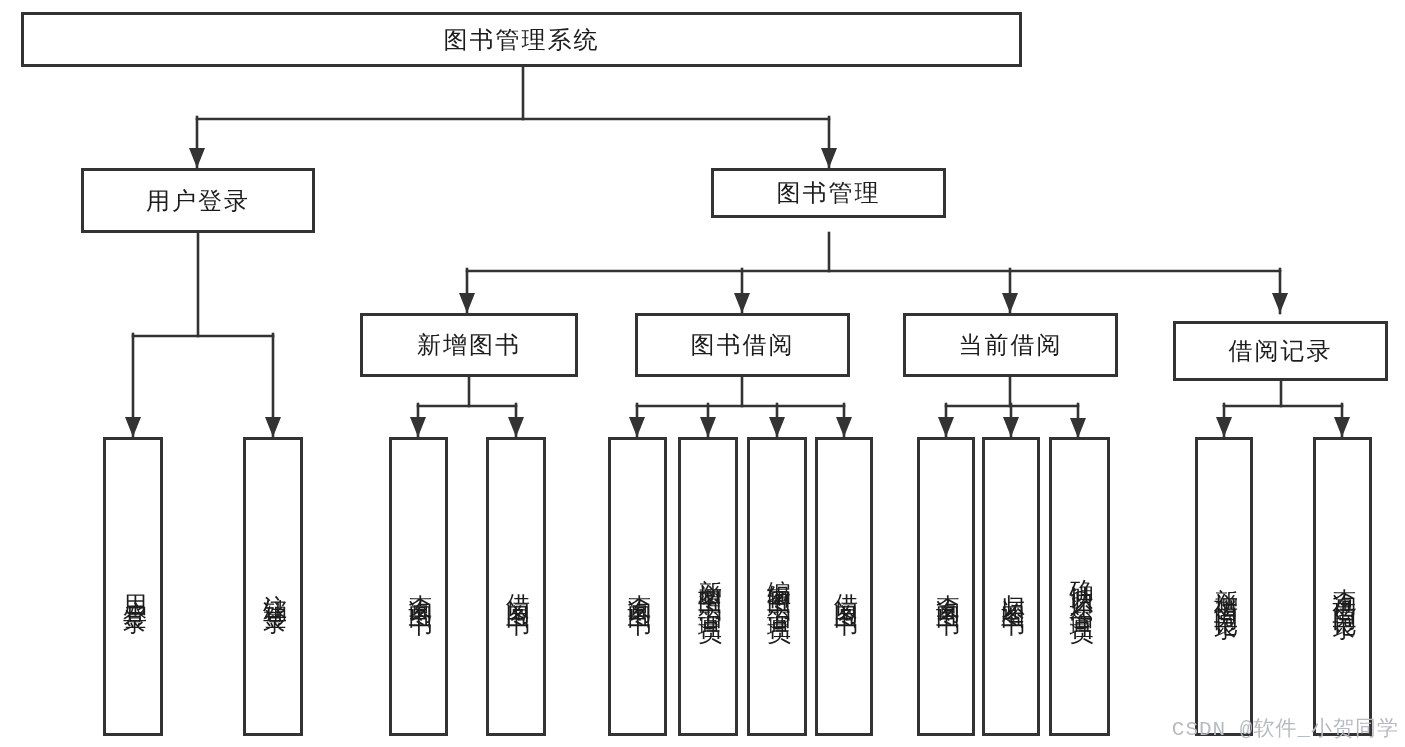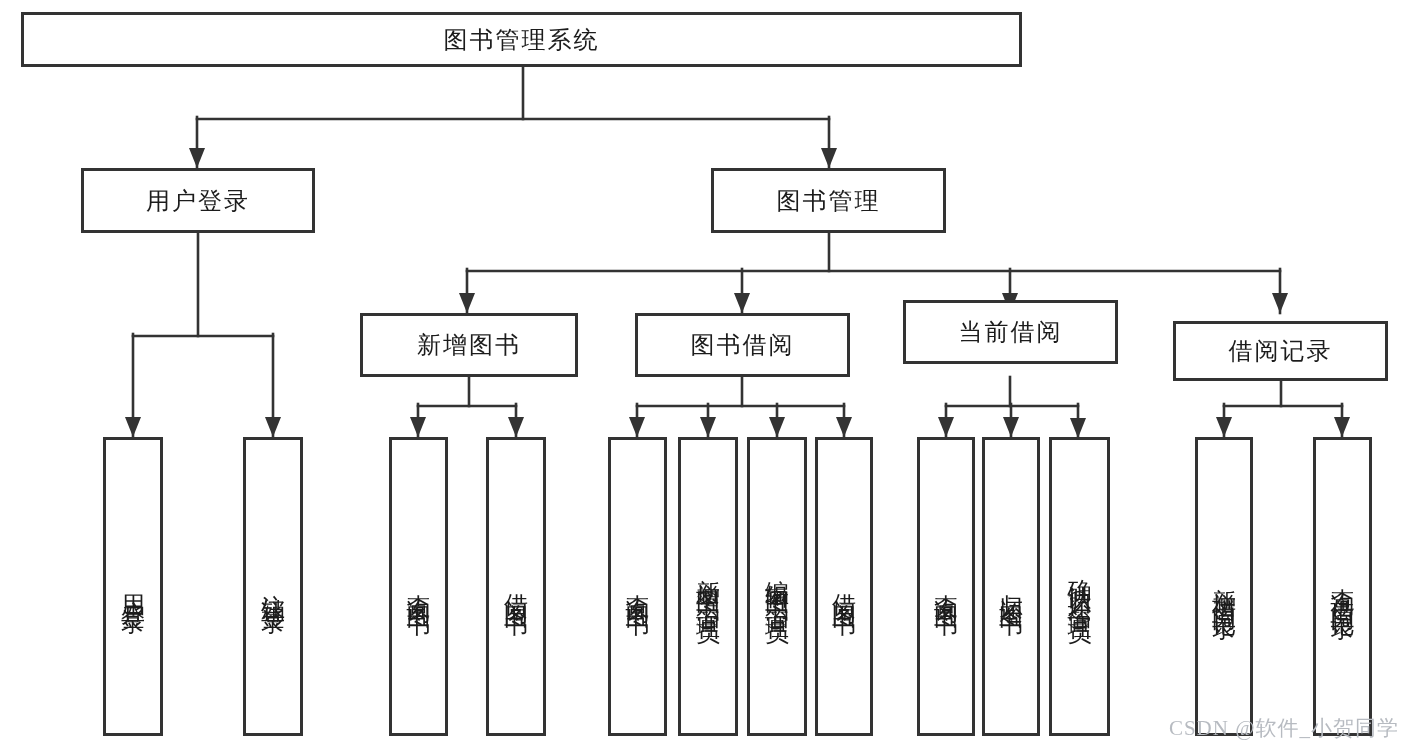--- a/index.html
+++ b/index.html
@@ -1,37 +1,37 @@
 <!DOCTYPE html>
 <html><head>
 <meta charset="utf-8">
 <style>
   html,body{margin:0;padding:0;background:#ffffff;}
   .stage{
     position:relative;width:1405px;height:747px;background:#ffffff;
-    font-family:Liberation Serif, serif;overflow:hidden;
+    font-family:Liberation Mono, monospace;overflow:hidden;
   }
   .connectors{position:absolute;left:0;top:0;width:1405px;height:747px;}
   .node{
     position:absolute;background:#ffffff;border:3px solid #333333;
     box-sizing:border-box;display:flex;align-items:center;justify-content:center;
     color:#1c1c1c;font-size:24px;letter-spacing:2px;white-space:nowrap;
   }
   .leaf{
     writing-mode:vertical-rl;text-orientation:mixed;
     font-size:24px;letter-spacing:6px;line-height:1;white-space:normal;
   }
   .leaf span{display:block;}
   
   .n-root   {left:21px;  top:12px;  width:1001px;height:55px;}
   .n-login  {left:81px;  top:168px; width:234px; height:65px;}
-  .n-mgmt   {left:711px; top:168px; width:235px; height:65px;}
+  .n-mgmt   {left:711px; top:168px; width:235px; height:50px;}
   .n-l3a    {left:360px; top:313px; width:218px; height:64px;}
   .n-l3b    {left:635px; top:313px; width:215px; height:64px;text-align:right;}
-  .n-l3c    {left:903px; top:300px; width:215px; height:64px;}
+  .n-l3c    {left:903px; top:313px; width:215px; height:64px;}
   .n-l3d    {left:1173px;top:321px; width:215px; height:60px;}
   .lf{top:437px;height:299px;}
   .lf-a1{left:103px;width:60px;}  .lf-a2{left:243px;width:60px;}
   .lf-b1{left:389px;width:59px;}  .lf-b2{left:486px;width:60px;}
   .lf-c1{left:608px;width:59px;}  .lf-c2{left:678px;width:60px;}
   .lf-c3{left:747px;width:60px;}  .lf-c4{left:815px;width:58px;}
   .lf-d1{left:917px;width:58px;}  .lf-d2{left:982px;width:58px;}
   .lf-d3{left:1049px;width:61px;}
   .lf-e1{left:1195px;width:58px;} .lf-e2{left:1313px;width:59px;}
   .watermark{

